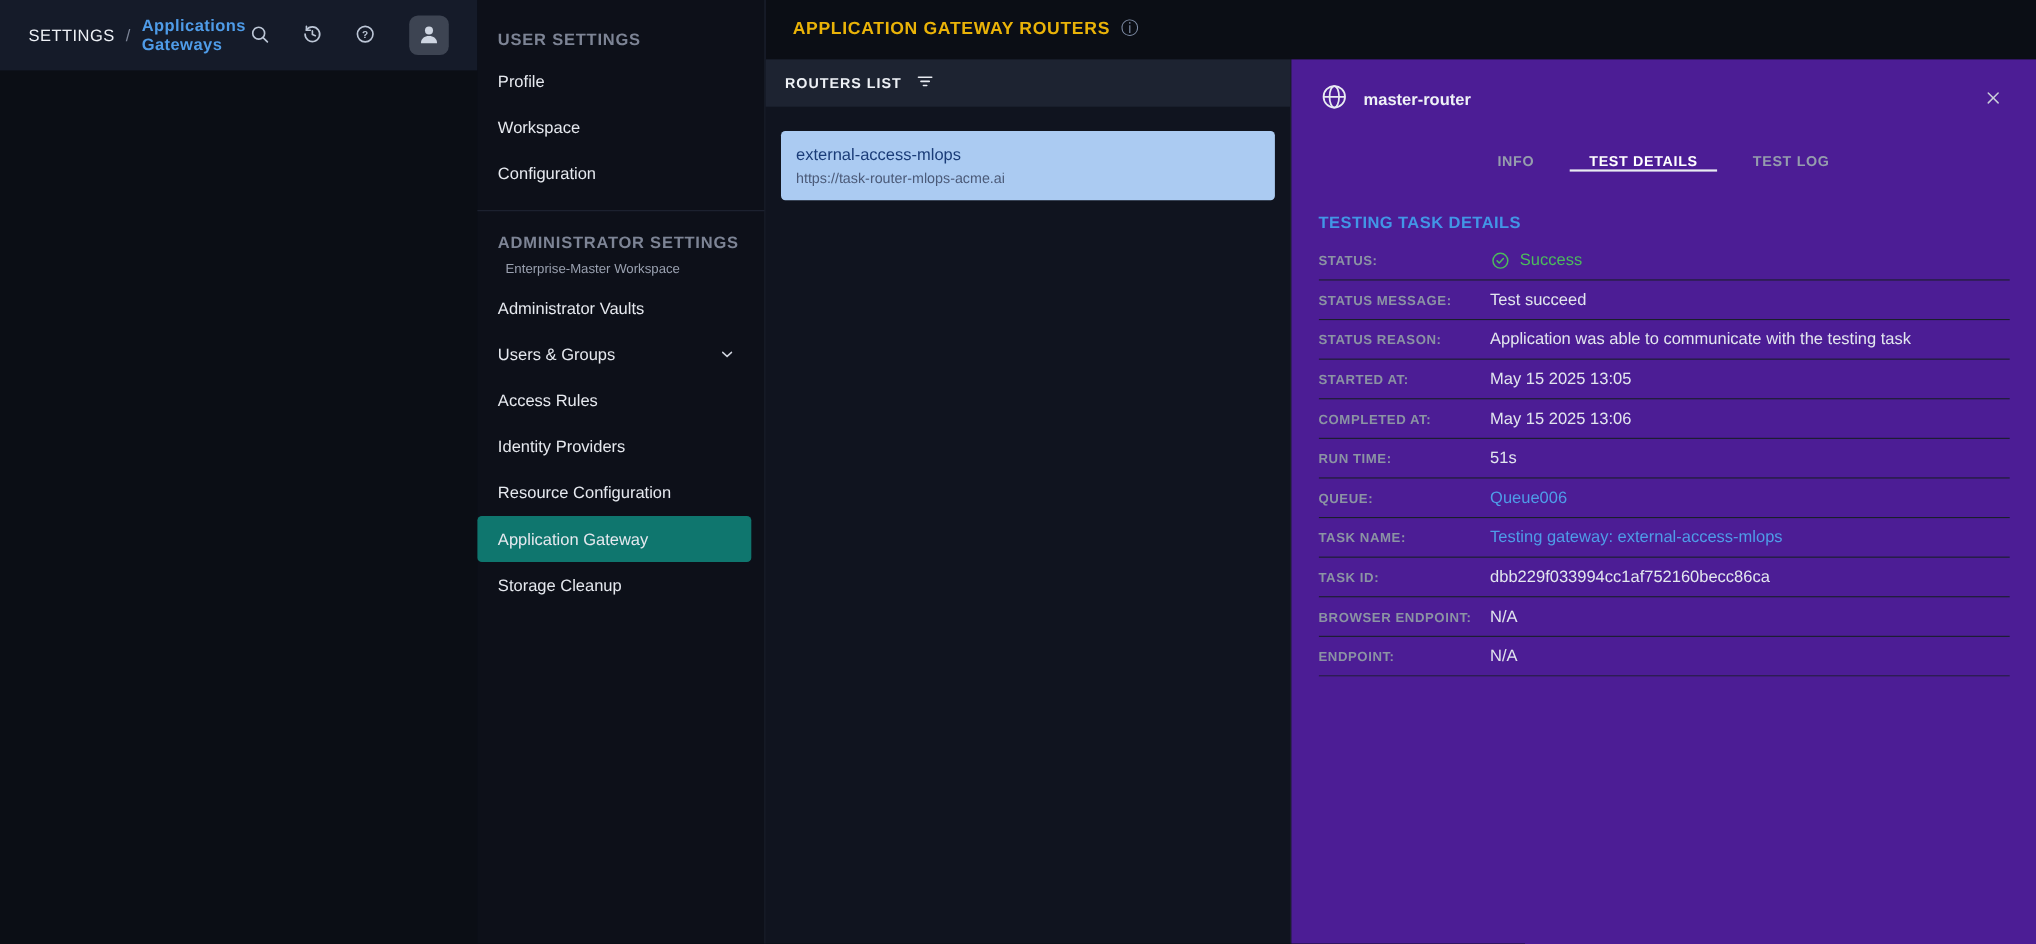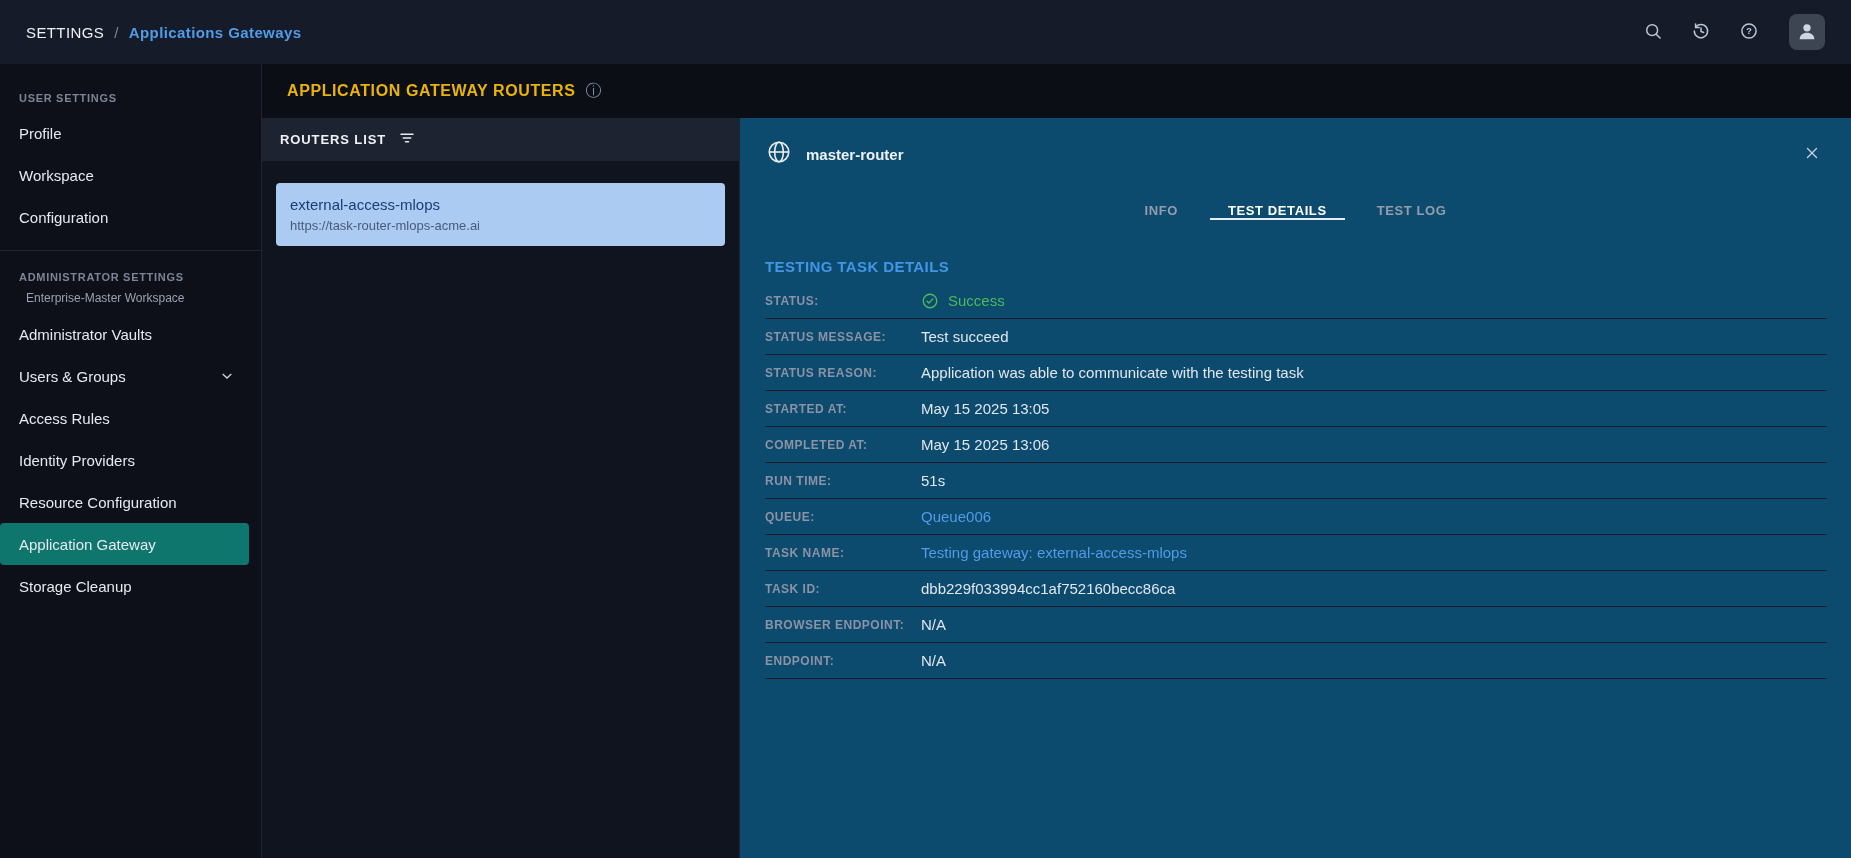--- a/index.html
+++ b/index.html
@@ -2,21 +2,21 @@
 <html><head>
 <meta charset="utf-8">
 <style>
   * { margin:0; padding:0; box-sizing:border-box; }
   html,body { width:1851px; height:858px; overflow:hidden; }
   body {
     font-family:"Liberation Sans", sans-serif;
     background:#0b0e15;
     color:#e4e7ee;
   }
-  .app { width:100%; height:100%; display:flex; flex-direction:column; }
+  .app { width:100%; height:100%; display:flex; flex-direction:row; }
 
   
   .topbar {
     height:64px; flex:0 0 64px;
     background:#151b29;
     display:flex; align-items:center;
     padding:0 26px 0 26px;
   }
   .breadcrumb { display:flex; align-items:center; gap:10px; font-size:15px; letter-spacing:.4px; }
   .bc-root { color:#eef1f6; font-weight:500; cursor:pointer; }
@@ -38,21 +38,21 @@
 
   
   .sidebar {
     width:262px; flex:0 0 262px;
     background:#0d1019;
     border-right:1px solid #1f2432;
     padding-top:18px;
   }
   .side-section-label {
     padding:10px 0 8px 19px;
-    font-size:11px; letter-spacing:.7px; font-weight:700;
+    font-size:15px; letter-spacing:.7px; font-weight:700;
     color:#7d8495; text-transform:uppercase;
   }
   .side-subtitle {
     padding:0 0 8px 26px;
     font-size:12px; color:#9aa1b0;
   }
   .side-item {
     height:42px; display:flex; align-items:center;
     padding:0 26px 0 19px;
     font-size:15px; color:#e6e9ef;
@@ -98,21 +98,21 @@
   .router-item {
     background:#abcbf2;
     border-radius:4px;
     padding:13px 14px;
     cursor:pointer;
   }
   .router-name { font-size:15px; color:#1a3c78; margin-bottom:5px; }
   .router-url { font-size:13px; color:#4b5a78; }
 
   
-  .detail-pane { flex:1; background:#0c4a6e; display:flex; flex-direction:column; min-width:0; }
+  .detail-pane { flex:1; background:#4c1d95; display:flex; flex-direction:column; min-width:0; }
   .detail-header {
     height:72px; flex:0 0 72px;
     display:flex; align-items:center; gap:14px;
     padding:0 26px;
   }
   .detail-title { font-size:15px; font-weight:600; color:#eef1f6; }
   .close-btn {
     margin-left:auto; background:none; border:none; cursor:pointer;
     width:26px; height:26px; display:flex; align-items:center; justify-content:center;
   }

